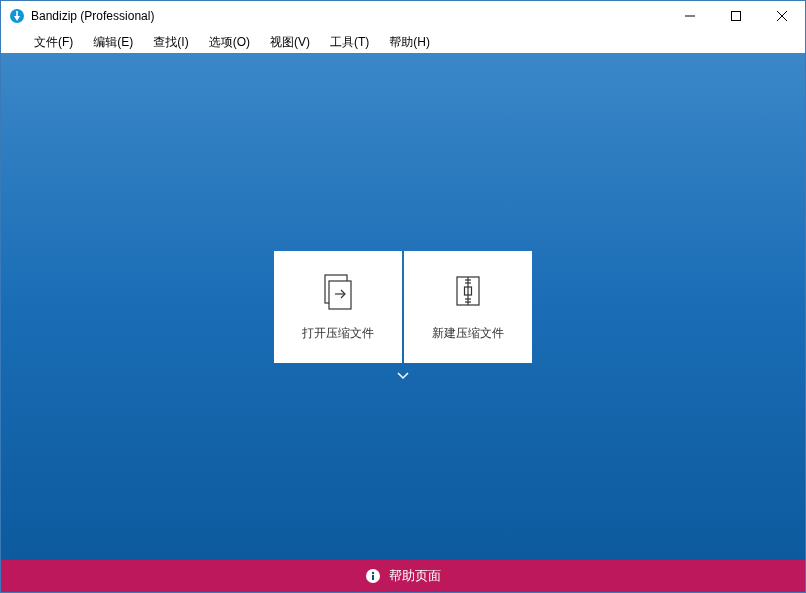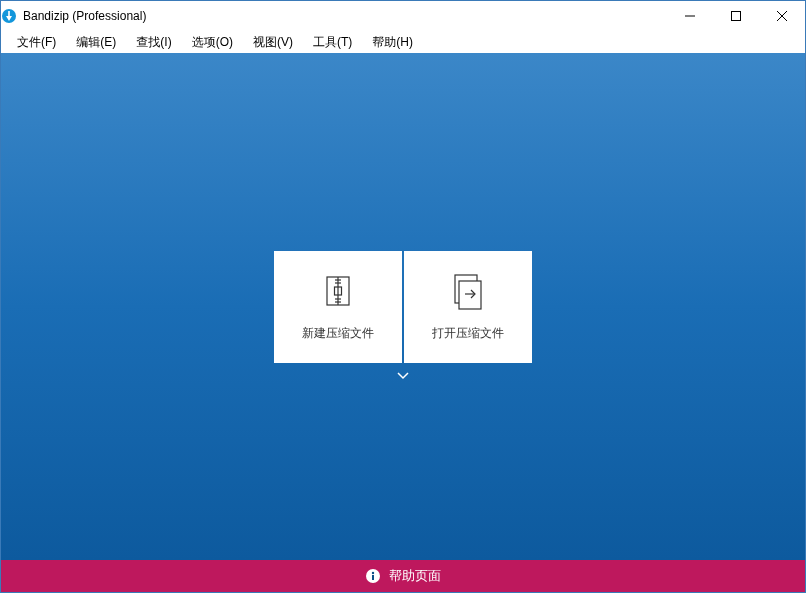--- a/index.html
+++ b/index.html
@@ -9,20 +9,21 @@
       font-family: "Microsoft YaHei", "Segoe UI", sans-serif;
       background: #fff;
       overflow: hidden;
       border: 1px solid #3a7ab8;
     }
     .titlebar {
       height: 30px;
       background: #fff;
       display: flex;
       align-items: center;
+      padding-left: 8px;
     }
     .app-icon {
       width: 16px;
       height: 16px;
       margin-right: 6px;
       display: flex;
       align-items: center;
       justify-content: center;
     }
     .title-text {
@@ -42,21 +43,21 @@
       justify-content: center;
       background: transparent;
       border: none;
       cursor: pointer;
     }
     .menubar {
       height: 22px;
       background: #fff;
       display: flex;
       align-items: center;
-      padding-left: 6px;
+      padding-left: 23px;
       font-size: 12px;
     }
     .menu-item {
       padding: 2px 10px;
       cursor: pointer;
       color: #000;
     }
     .main-area {
       height: calc(100% - 30px - 22px - 32px);
       background: linear-gradient(180deg, #3b87c8 0%, #1a6db5 50%, #0d5a9e 100%);
@@ -161,41 +162,41 @@
   <span class="menu-item">视图(V)</span>
   <span class="menu-item">工具(T)</span>
   <span class="menu-item">帮助(H)</span>
 </div>
 
 <div class="main-area">
   <div class="tiles">
     <div class="tile">
       <span class="tile-icon">
         <svg width="38" height="38" viewBox="0 0 38 38" fill="none" stroke="#333" stroke-width="1.2">
+          <rect x="6" y="3" width="22" height="28"></rect>
+          <rect x="10" y="9" width="22" height="28" fill="#fff"></rect>
+          <line x1="16" y1="22" x2="26" y2="22"></line>
+          <polyline points="22,18 26,22 22,26"></polyline>
+        </svg>
+      </span>
+      <span class="tile-label">打开压缩文件</span>
+    </div>
+    <div class="tile">
+      <span class="tile-icon">
+        <svg width="38" height="38" viewBox="0 0 38 38" fill="none" stroke="#333" stroke-width="1.2">
           <rect x="8" y="5" width="22" height="28"></rect>
           <line x1="19" y1="5" x2="19" y2="33"></line>
           <rect x="15.5" y="15" width="7" height="8"></rect>
           <line x1="16" y1="8" x2="22" y2="8"></line>
           <line x1="16" y1="11" x2="22" y2="11"></line>
           <line x1="16" y1="27" x2="22" y2="27"></line>
           <line x1="16" y1="30" x2="22" y2="30"></line>
         </svg>
       </span>
       <span class="tile-label">新建压缩文件</span>
-    </div>
-    <div class="tile">
-      <span class="tile-icon">
-        <svg width="38" height="38" viewBox="0 0 38 38" fill="none" stroke="#333" stroke-width="1.2">
-          <rect x="6" y="3" width="22" height="28"></rect>
-          <rect x="10" y="9" width="22" height="28" fill="#fff"></rect>
-          <line x1="16" y1="22" x2="26" y2="22"></line>
-          <polyline points="22,18 26,22 22,26"></polyline>
-        </svg>
-      </span>
-      <span class="tile-label">打开压缩文件</span>
     </div>
     <div class="chevron-toggle">
       <span>
         <svg width="12" height="8" viewBox="0 0 12 8">
             <polyline points="1,1 6,6 11,1" fill="none" stroke="#fff" stroke-width="1.5"></polyline>
           </svg>
       </span>
     </div>
   </div>
 </div>

